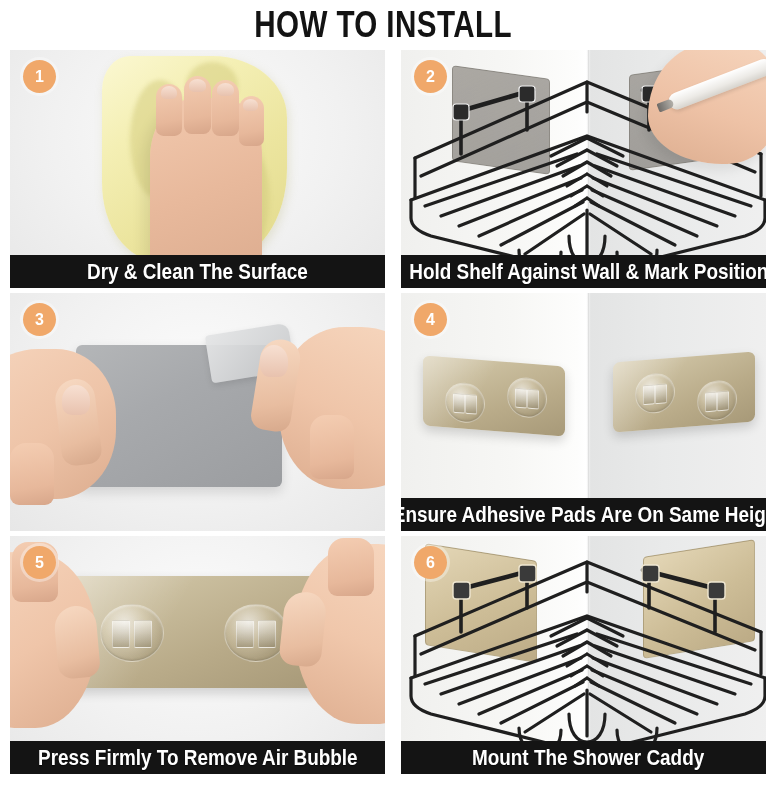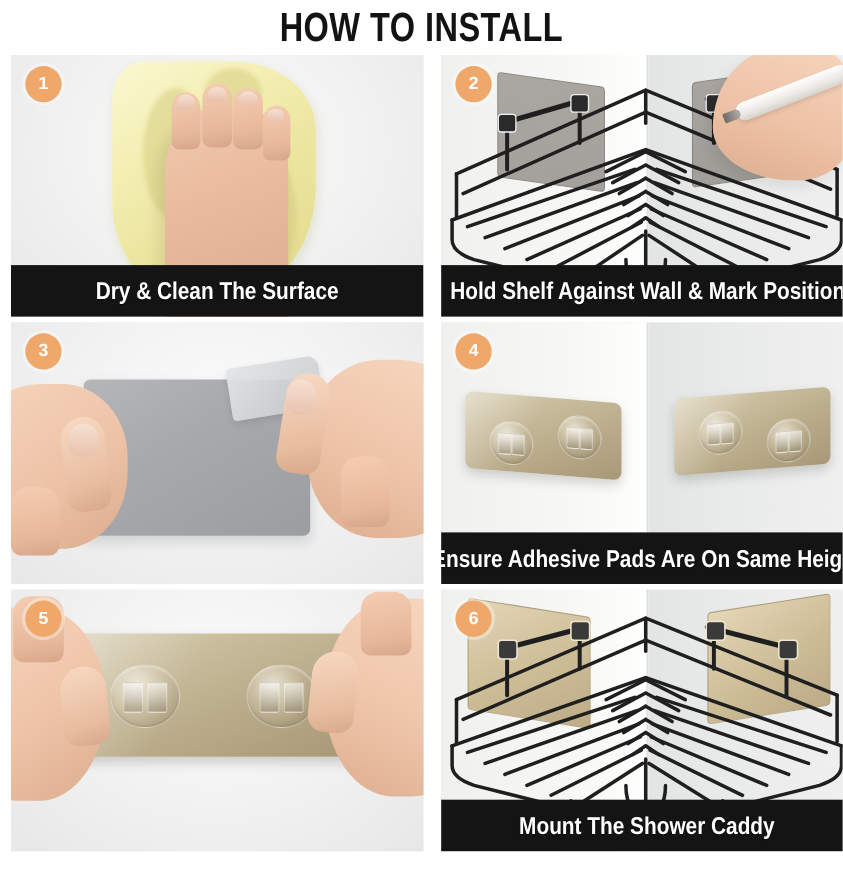--- a/index.html
+++ b/index.html
@@ -101,21 +101,21 @@
     z-index: 9;
     box-shadow: 0 0 0 3px rgba(255,255,255,0.35);
   }
 
   
   .caption-bar {
     position: absolute;
     left: 0;
     right: 0;
     bottom: 0;
-    height: 47px;
+    height: 33px;
     background: #141414;
     display: flex;
     align-items: center;
     justify-content: center;
     z-index: 10;
   }
   .caption-bar .caption-text {
     font-family: "Liberation Sans Narrow", "Liberation Sans", sans-serif;
     font-weight: 700;
     font-size: 22px;
@@ -502,20 +502,23 @@
       <div class="hand-l-p5"></div>
       <div class="hand-r-p5"></div>
       <div class="thumb" style="left:46px;top:70px;width:42px;height:72px;transform:rotate(-5deg);z-index:7;"></div>
       <div class="thumb" style="left:272px;top:56px;width:42px;height:74px;transform:rotate(6deg);z-index:7;"></div>
       <div class="finger" style="left:2px;top:6px;width:46px;height:60px;z-index:7;"></div>
       <div class="finger" style="left:318px;top:2px;width:46px;height:58px;z-index:7;"></div>
     </div>
 
     <div class="step-badge">
       <span>5</span>
+    </div>
+    <div class="caption-bar">
+      <span class="caption-text">Press Firmly To Remove Air Bubble</span>
     </div>
   </div>
 
   <div class="step-panel">
     <div class="photo">
       <div class="bg-corner"></div>
 
       <div class="plate plate-tan" style="left:24px;top:16px;width:110px;height:100px;transform:skewY(9deg);"></div>
       <div class="plate plate-tan" style="left:242px;top:12px;width:110px;height:100px;transform:skewY(-9deg);"></div>
 

